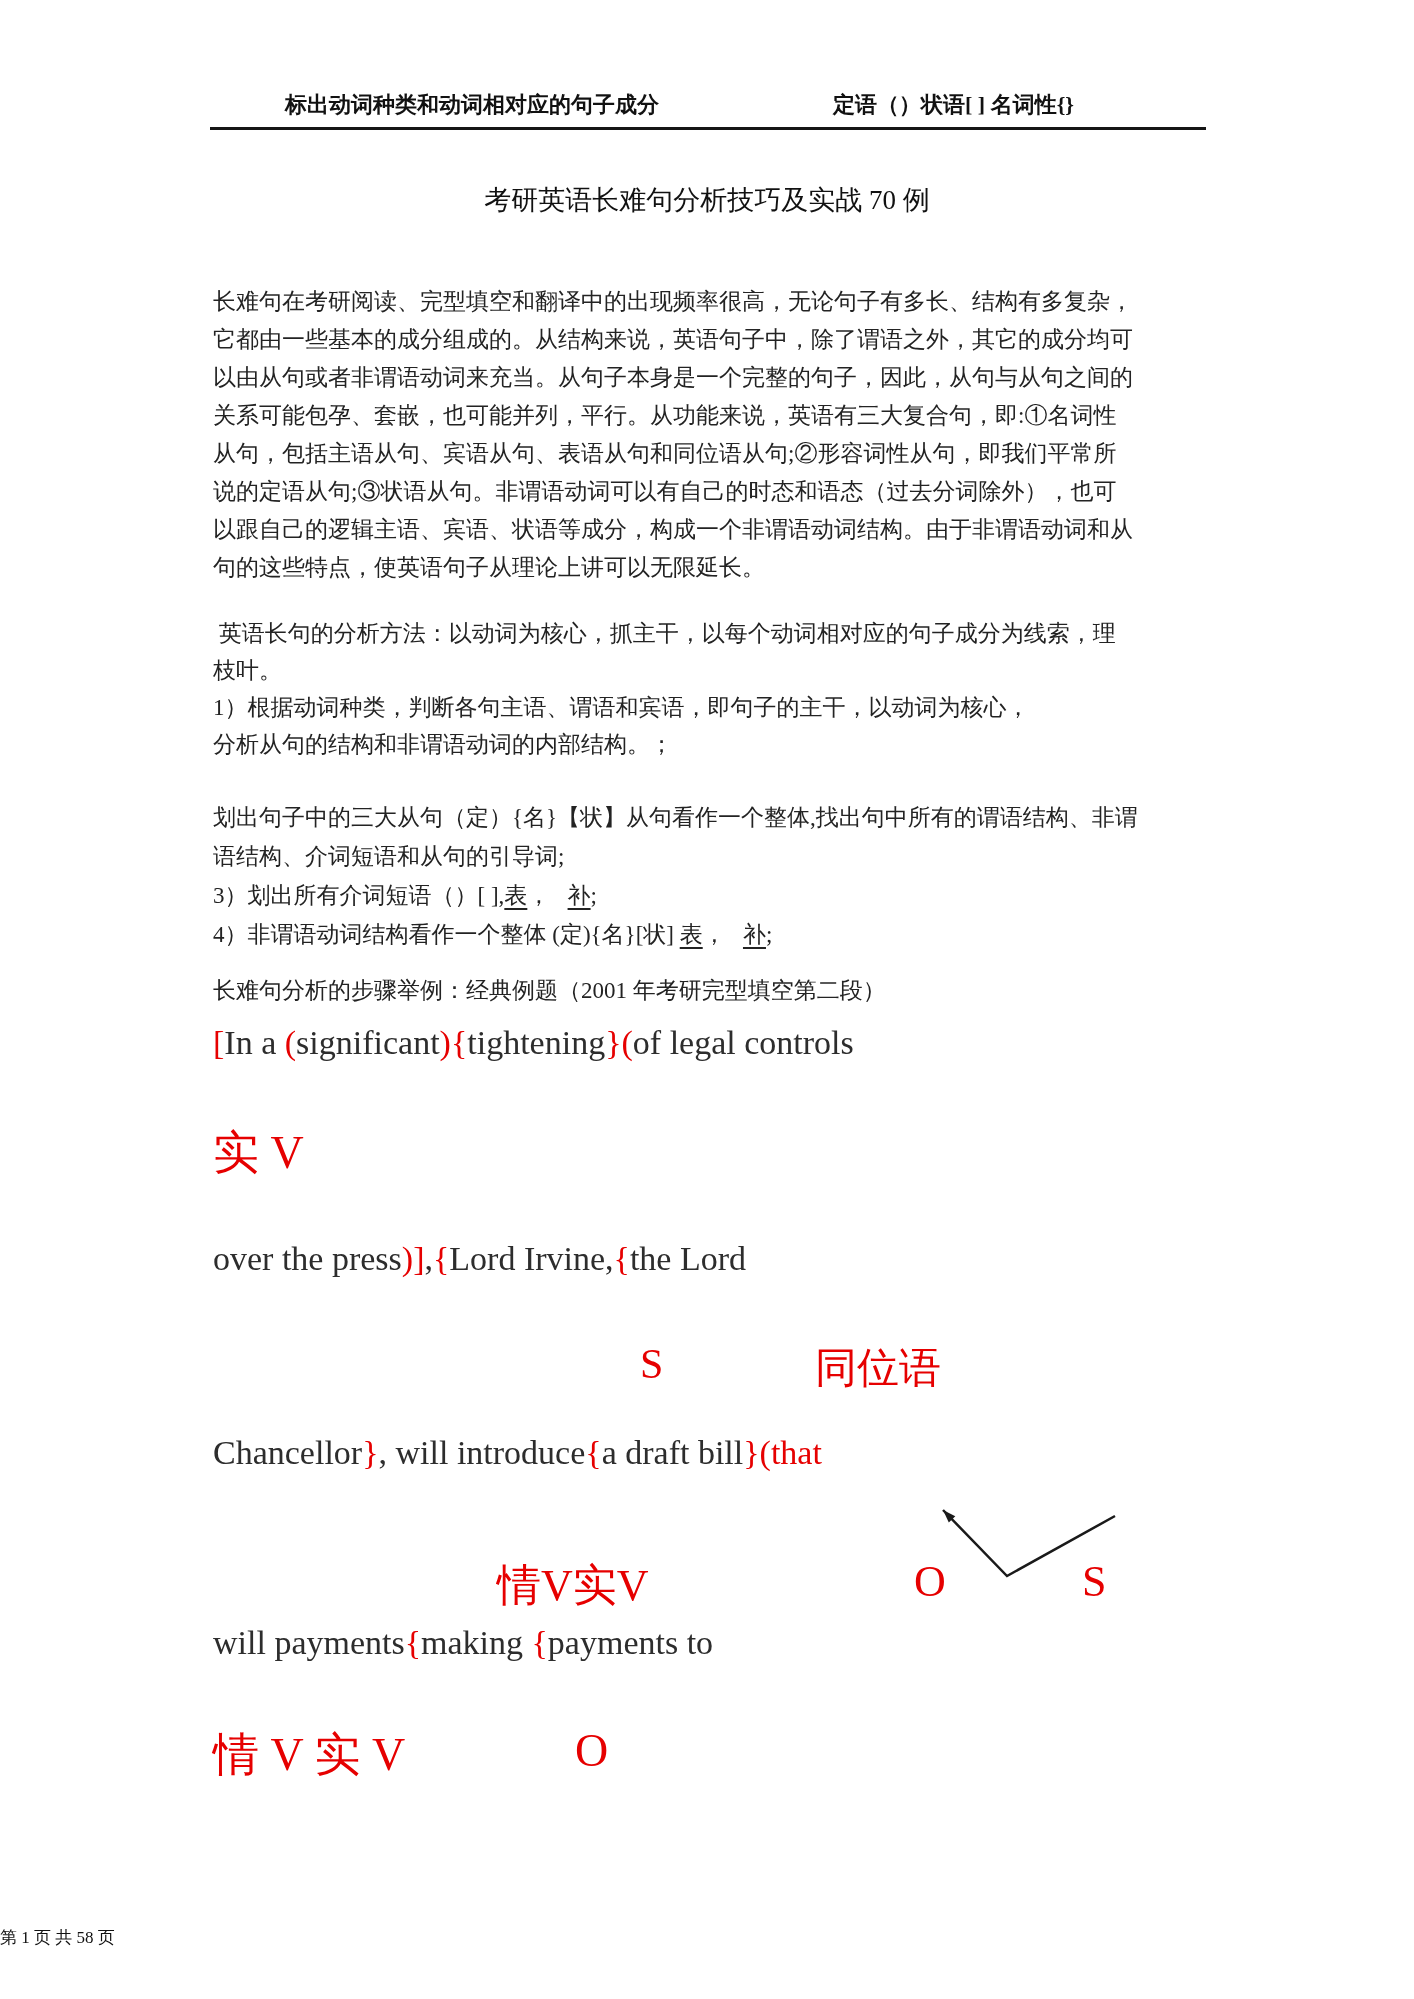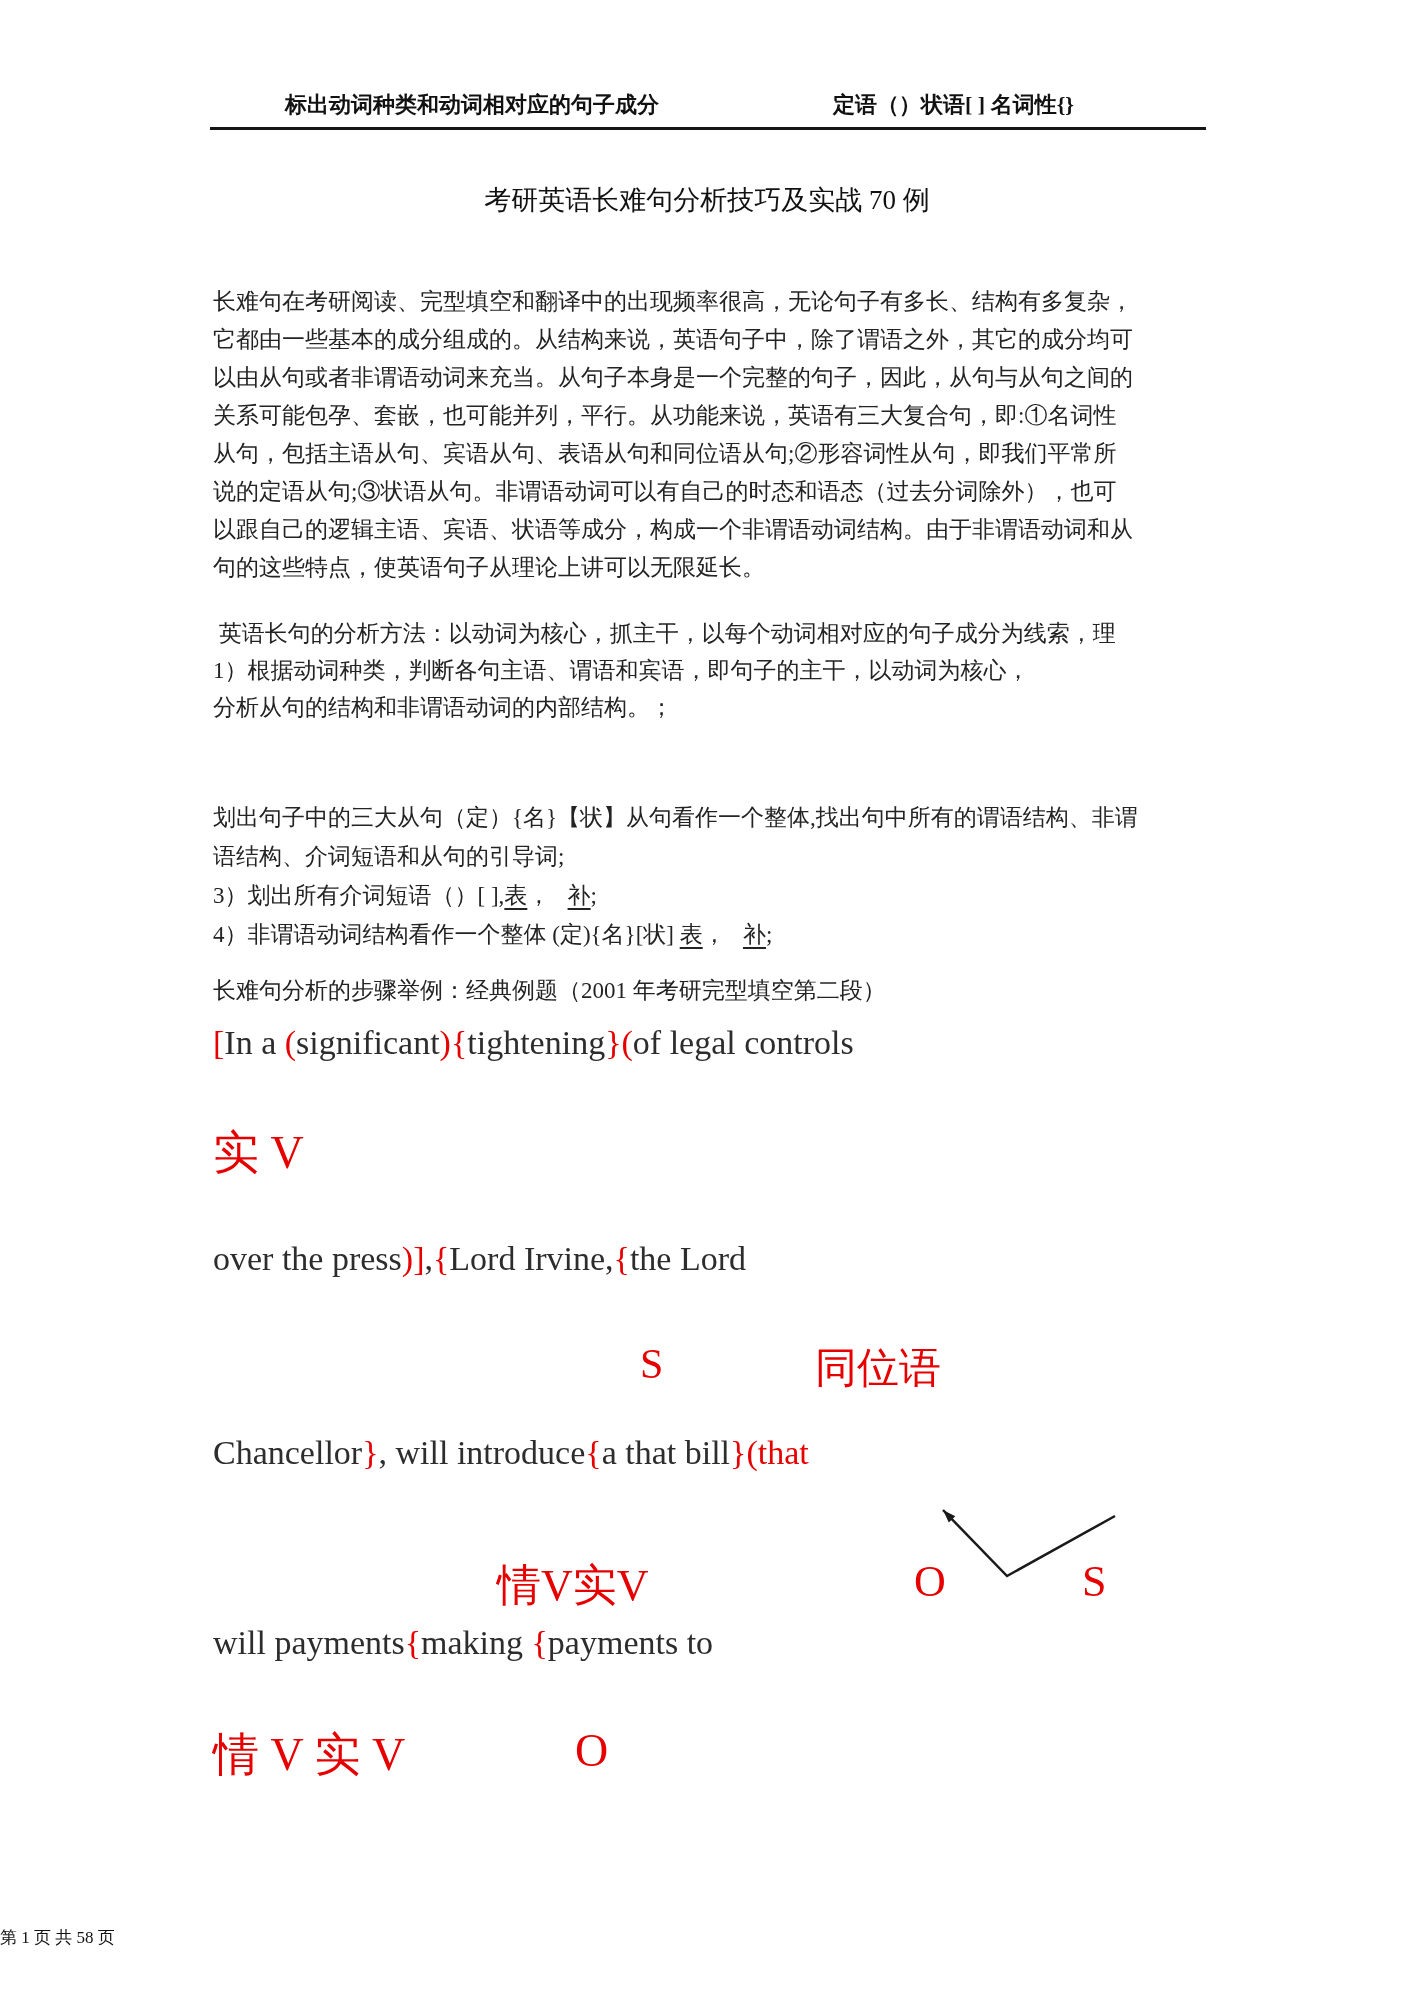--- a/index.html
+++ b/index.html
@@ -51,20 +51,21 @@
     <div class="line">以由从句或者非谓语动词来充当。从句子本身是一个完整的句子，因此，从句与从句之间的</div>
     <div class="line">关系可能包孕、套嵌，也可能并列，平行。从功能来说，英语有三大复合句，即:①名词性</div>
     <div class="line">从句，包括主语从句、宾语从句、表语从句和同位语从句;②形容词性从句，即我们平常所</div>
     <div class="line">说的定语从句;③状语从句。非谓语动词可以有自己的时态和语态（过去分词除外），也可</div>
     <div class="line">以跟自己的逻辑主语、宾语、状语等成分，构成一个非谓语动词结构。由于非谓语动词和从</div>
     <div class="line">句的这些特点，使英语句子从理论上讲可以无限延长。</div>
   </div>
 
   <div class="body-block" style="top:615px;">
     <div class="line37"> 英语长句的分析方法：以动词为核心，抓主干，以每个动词相对应的句子成分为线索，理</div>
+    <div class="line37">枝叶。</div>
     <div class="line37">1）根据动词种类，判断各句主语、谓语和宾语，即句子的主干，以动词为核心，</div>
     <div class="line37">分析从句的结构和非谓语动词的内部结构。；</div>
   </div>
 
   <div class="body-block" style="top:798px;">
     <div class="line39">划出句子中的三大从句（定）{名}【状】从句看作一个整体,找出句中所有的谓语结构、非谓</div>
     <div class="line39">语结构、介词短语和从句的引导词;</div>
     <div class="line39"><span>3）划出所有介词短语（）[ ],</span><span class="u">表</span><span>，   </span><span class="u">补</span><span>;</span></div>
     <div class="line39"><span>4）非谓语动词结构看作一个整体 (定){名}[状] </span><span class="u">表</span><span>，   </span><span class="u">补</span><span>;</span></div>
   </div>
@@ -73,21 +74,21 @@
 
   <div class="abs big" style="left:213px;top:1022px;"><span class="r">[</span><span class="k">In a </span><span class="r">(</span><span class="k">significant</span><span class="r">)</span><span class="r">{</span><span class="k">tightening</span><span class="r">}</span><span class="r">(</span><span class="k">of legal controls</span></div>
 
   <div class="abs redbig" style="left:213px;top:1122px;font-size:46px;">实 V</div>
 
   <div class="abs big" style="left:213px;top:1238px;"><span class="k">over the press</span><span class="r">)]</span><span class="k">,</span><span class="r">{</span><span class="k">Lord Irvine,</span><span class="r">{</span><span class="k">the Lord</span></div>
 
   <div class="abs redbig" style="left:640px;top:1340px;font-size:42px;">S</div>
   <div class="abs redbig" style="left:815px;top:1340px;font-size:42px;">同位语</div>
 
-  <div class="abs big" style="left:213px;top:1432px;"><span class="k">Chancellor</span><span class="r">}</span><span class="k">, </span><span class="k ul">will introduce</span><span class="r">{</span><span class="k">a that bill</span><span class="r">}</span><span class="r">(that</span></div>
+  <div class="abs big" style="left:213px;top:1432px;"><span class="k">Chancellor</span><span class="r">}</span><span class="k">, </span><span class="k ul">will introduce</span><span class="r">{</span><span class="k">a draft bill</span><span class="r">}</span><span class="r">(that</span></div>
 
   <svg class="abs" style="left:915px;top:1496px;" width="215" height="92" viewBox="0 0 215 92">
     <polyline points="28,14 92,80 200,20" fill="none" stroke="#1a1a1a" stroke-width="2.5"></polyline>
     <polygon points="28,14 40.3,20.2 33.8,26.5" fill="#1a1a1a"></polygon>
   </svg>
 
   <div class="abs redbig" style="left:497px;top:1556px;">情V实V</div>
   <div class="abs redbig" style="left:914px;top:1556px;">O</div>
   <div class="abs redbig" style="left:1082px;top:1556px;">S</div>
 

